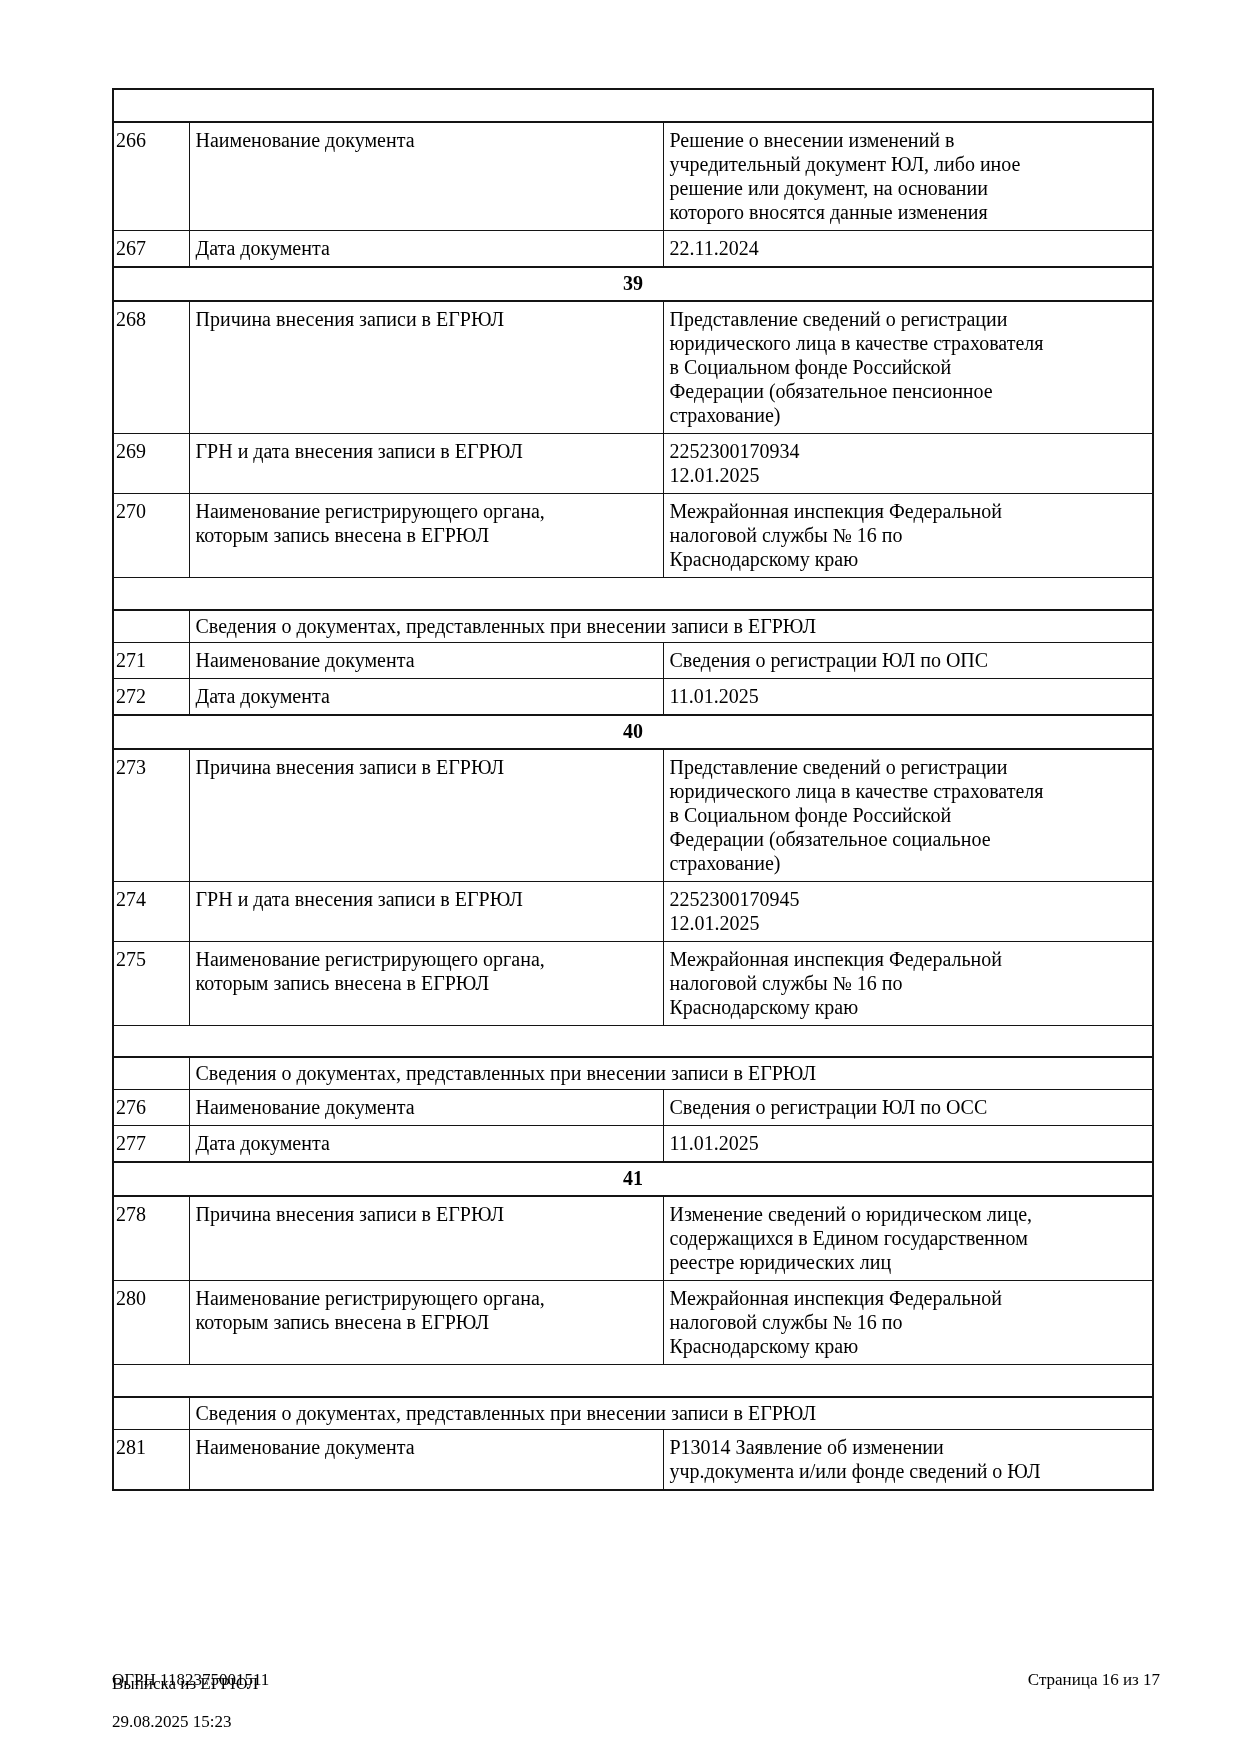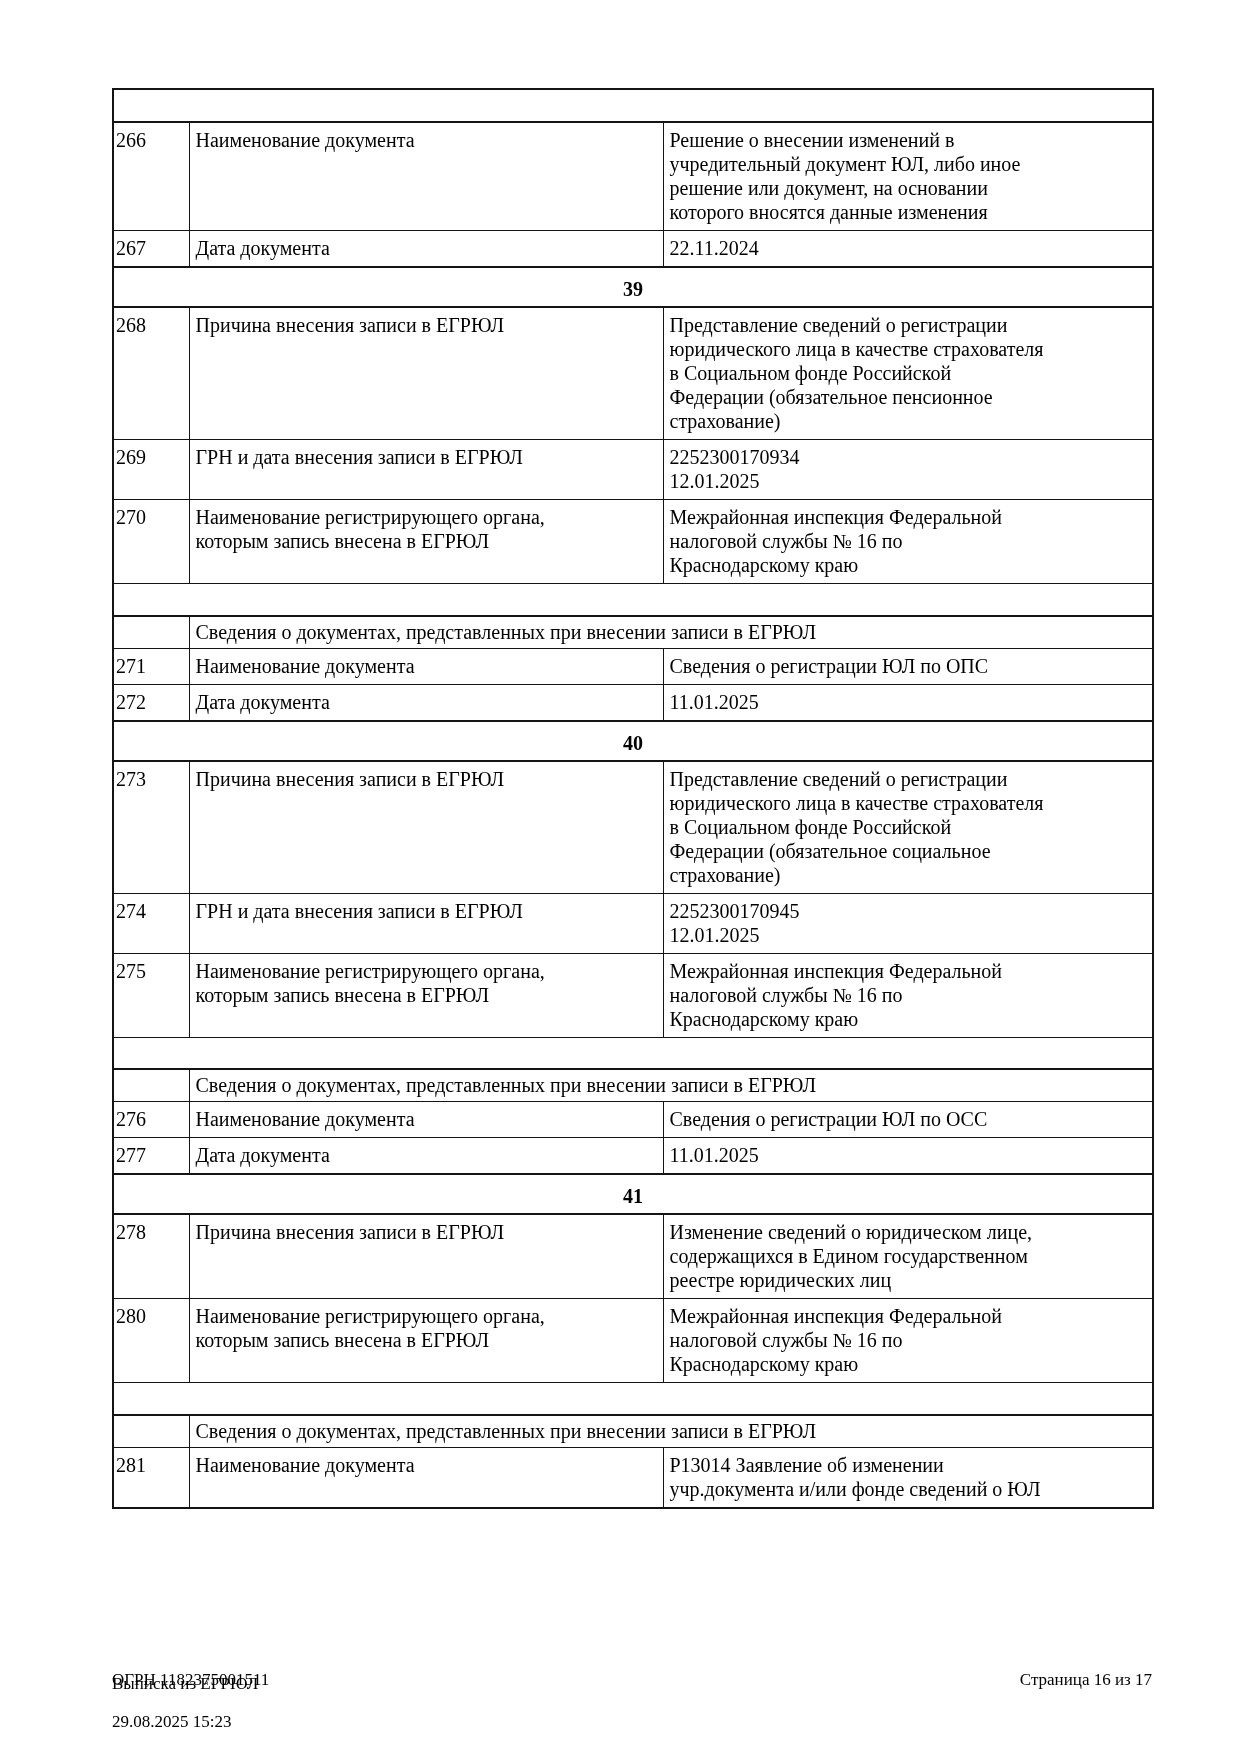--- a/index.html
+++ b/index.html
@@ -37,21 +37,21 @@
     padding: 0;
     border-top-width: 1px;
     border-bottom-width: 2px;
   }
   tr.top-spacer td.spacer { height: 33px; }
   tr.section-row td {
     font-weight: bold;
     text-align: center;
     border-top-width: 2px;
     border-bottom-width: 2px;
-    padding-top: 9px;
+    padding-top: 3px;
     padding-bottom: 5px;
   }
   td.subheader {
     padding-top: 3px;
     padding-bottom: 4px;
     margin-top: 48px;
   }
   .footer { font-size: 17px; }
   .footer-left {
     position: absolute;
@@ -60,21 +60,21 @@
     white-space: pre-line;
   }
   .footer-center {
     position: absolute;
     left: 112px; top: 1670px;
     width: 1040px;
     text-align: left;
   }
   .footer-right {
     position: absolute;
-    right: 88px; top: 1670px;
+    right: 80px; top: 1670px;
     text-align: center;
   }
 </style>
 </head>
 <body>
 
 <table class="doc-table">
   <colgroup>
     <col style="width:76px">
     <col style="width:474px">

